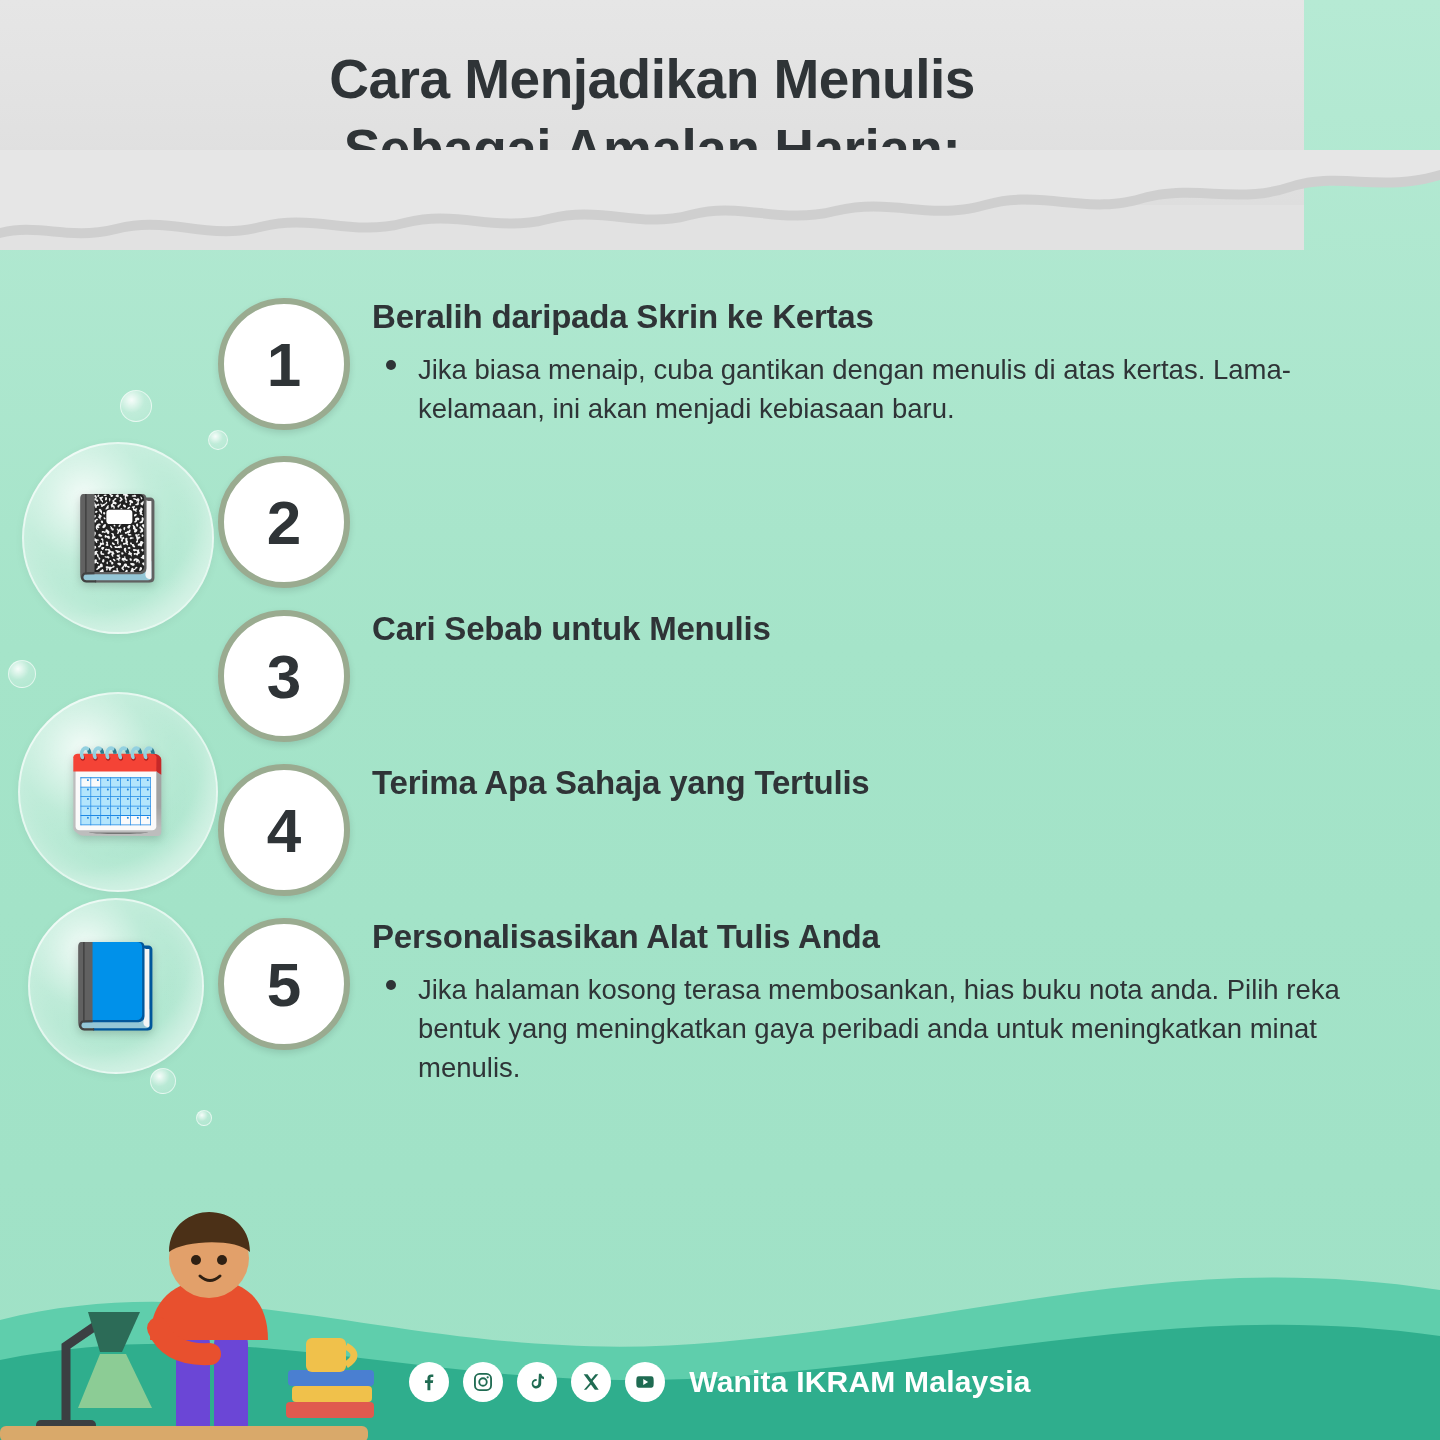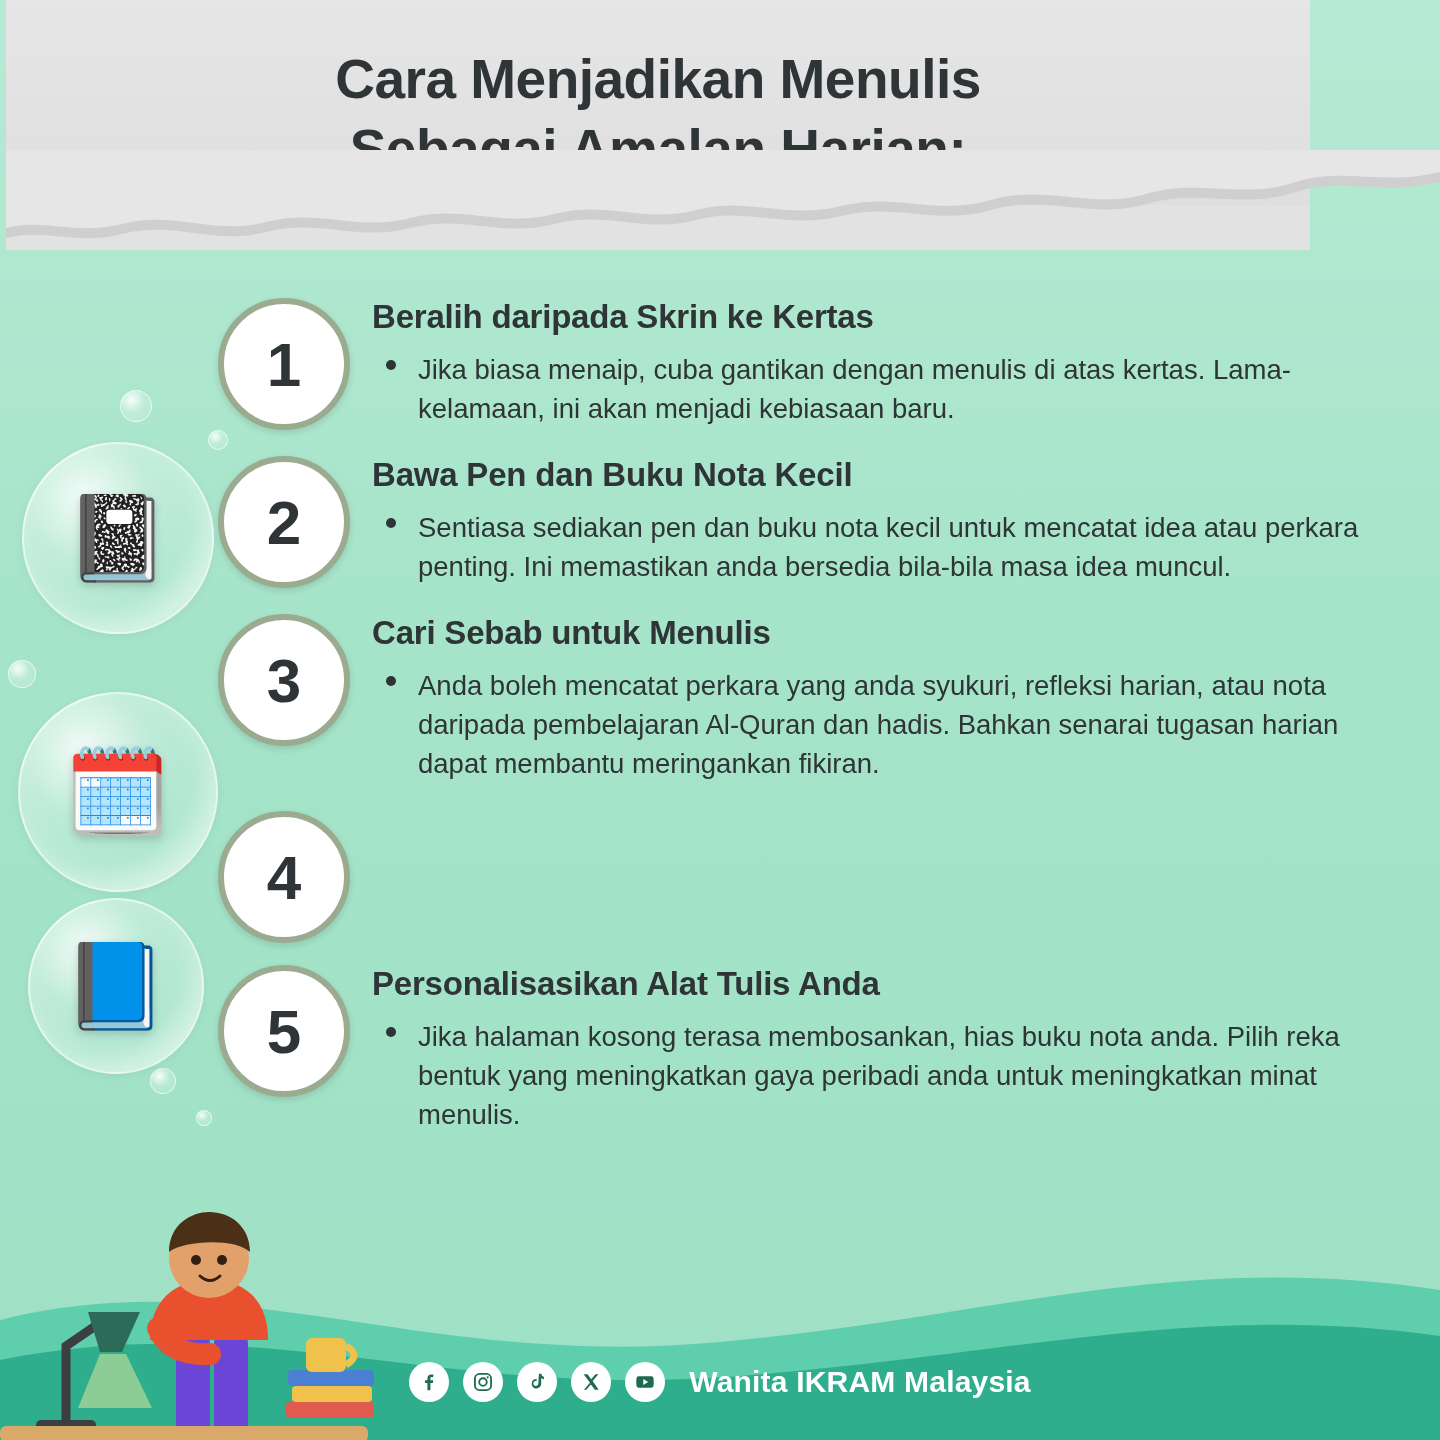--- a/index.html
+++ b/index.html
@@ -21,21 +21,21 @@
     inset: 0;
     width: 1440px;
     height: 1440px;
     overflow: hidden;
     background: linear-gradient(180deg, #b6ead4 0%, #a5e4c9 45%, #9fe1c6 100%);
   }
 
   
   .header {
     position: absolute;
-    top: 0; left: 6px;
+    top: 0; left: 0;
     width: 1304px;
     height: 250px;
     background: #e2e2e2;
     z-index: 4;
   }
   .header-inner {
     position: absolute;
     top: 0; left: 0; right: 0;
     height: 205px;
     background: linear-gradient(180deg,#e6e6e6 0%, #dedede 100%);
@@ -261,47 +261,37 @@
           <span class="dot"></span>
           <p class="step-text">Jika biasa menaip, cuba gantikan dengan menulis di atas kertas. Lama-kelamaan, ini akan menjadi kebiasaan baru.</p>
         </div>
       </div>
     </div>
 
     <div class="step">
       <div class="badge-wrap">
         <div class="badge">2</div>
       </div>
-      <div class="step-body">
-        <h2 class="step-title">Bawa Pen dan Buku Nota Kecil</h2>
-        <div class="bullet-row">
-          <span class="dot"></span>
-          <p class="step-text">Sentiasa sediakan pen dan buku nota kecil untuk mencatat idea atau perkara penting. Ini memastikan anda bersedia bila-bila masa idea muncul.</p>
-        </div>
-      </div>
     </div>
 
     <div class="step">
       <div class="badge-wrap">
         <div class="badge">3</div>
       </div>
       <div class="step-body">
         <h2 class="step-title">Cari Sebab untuk Menulis</h2>
-        <div class="bullet-row">
-          <span class="dot"></span>
-          <p class="step-text">Anda boleh mencatat perkara yang anda syukuri, refleksi harian, atau nota daripada pembelajaran Al-Quran dan hadis. Bahkan senarai tugasan harian dapat membantu meringankan fikiran.</p>
-        </div>
       </div>
     </div>
 
     <div class="step">
       <div class="badge-wrap">
         <div class="badge">4</div>
       </div>
       <div class="step-body">
+        <h2 class="step-title">Terima Apa Sahaja yang Tertulis</h2>
       </div>
     </div>
 
     <div class="step">
       <div class="badge-wrap">
         <div class="badge">5</div>
       </div>
       <div class="step-body">
         <h2 class="step-title">Personalisasikan Alat Tulis Anda</h2>
         <div class="bullet-row">

